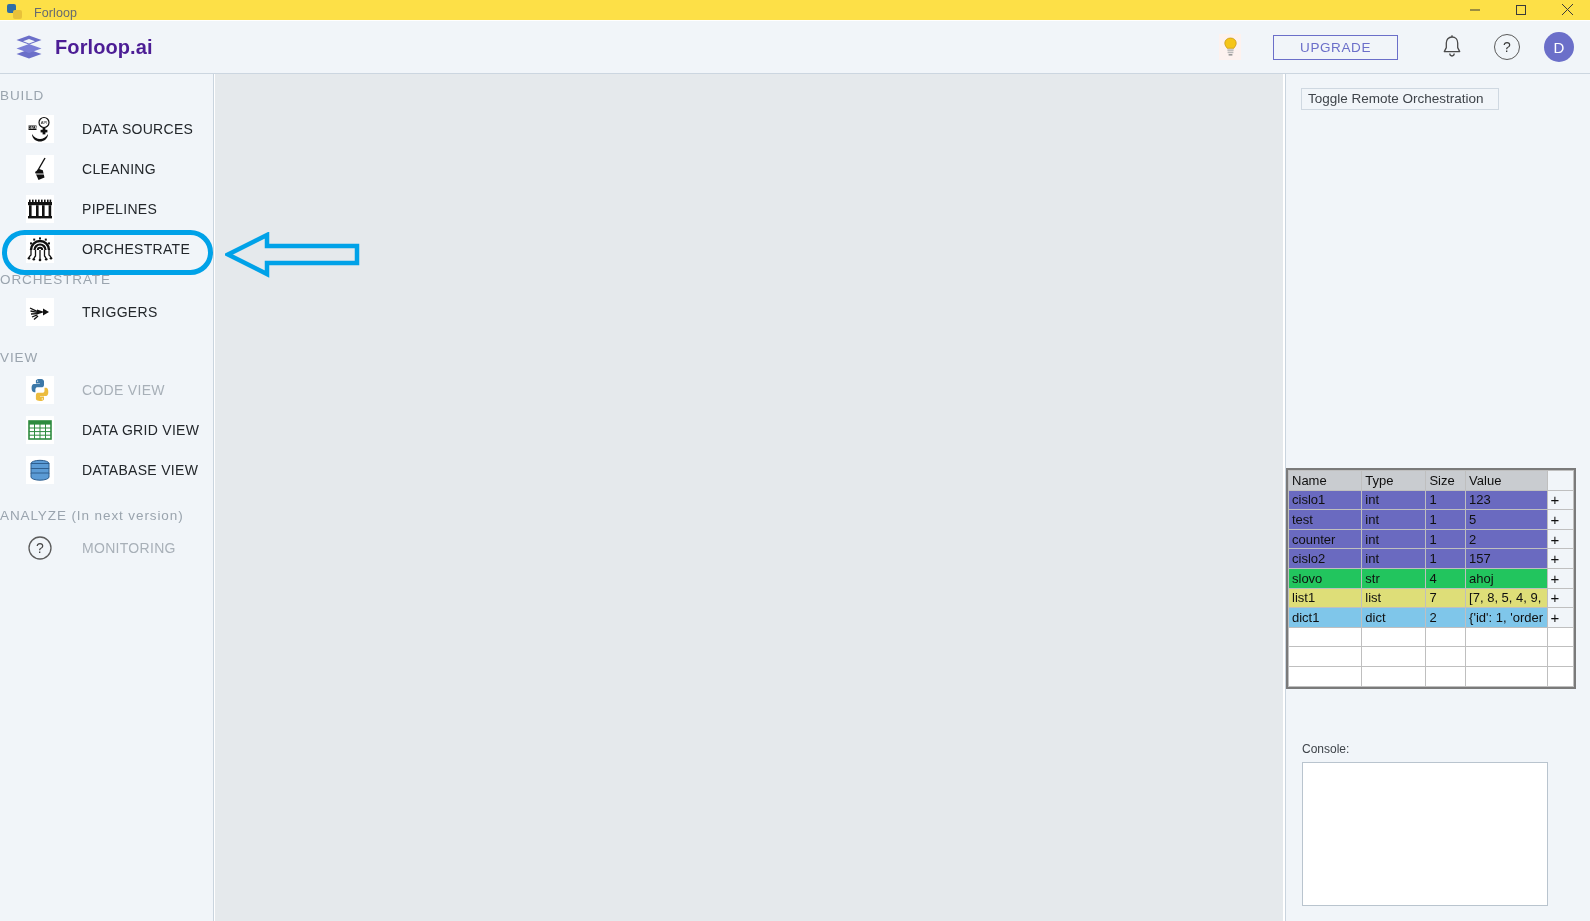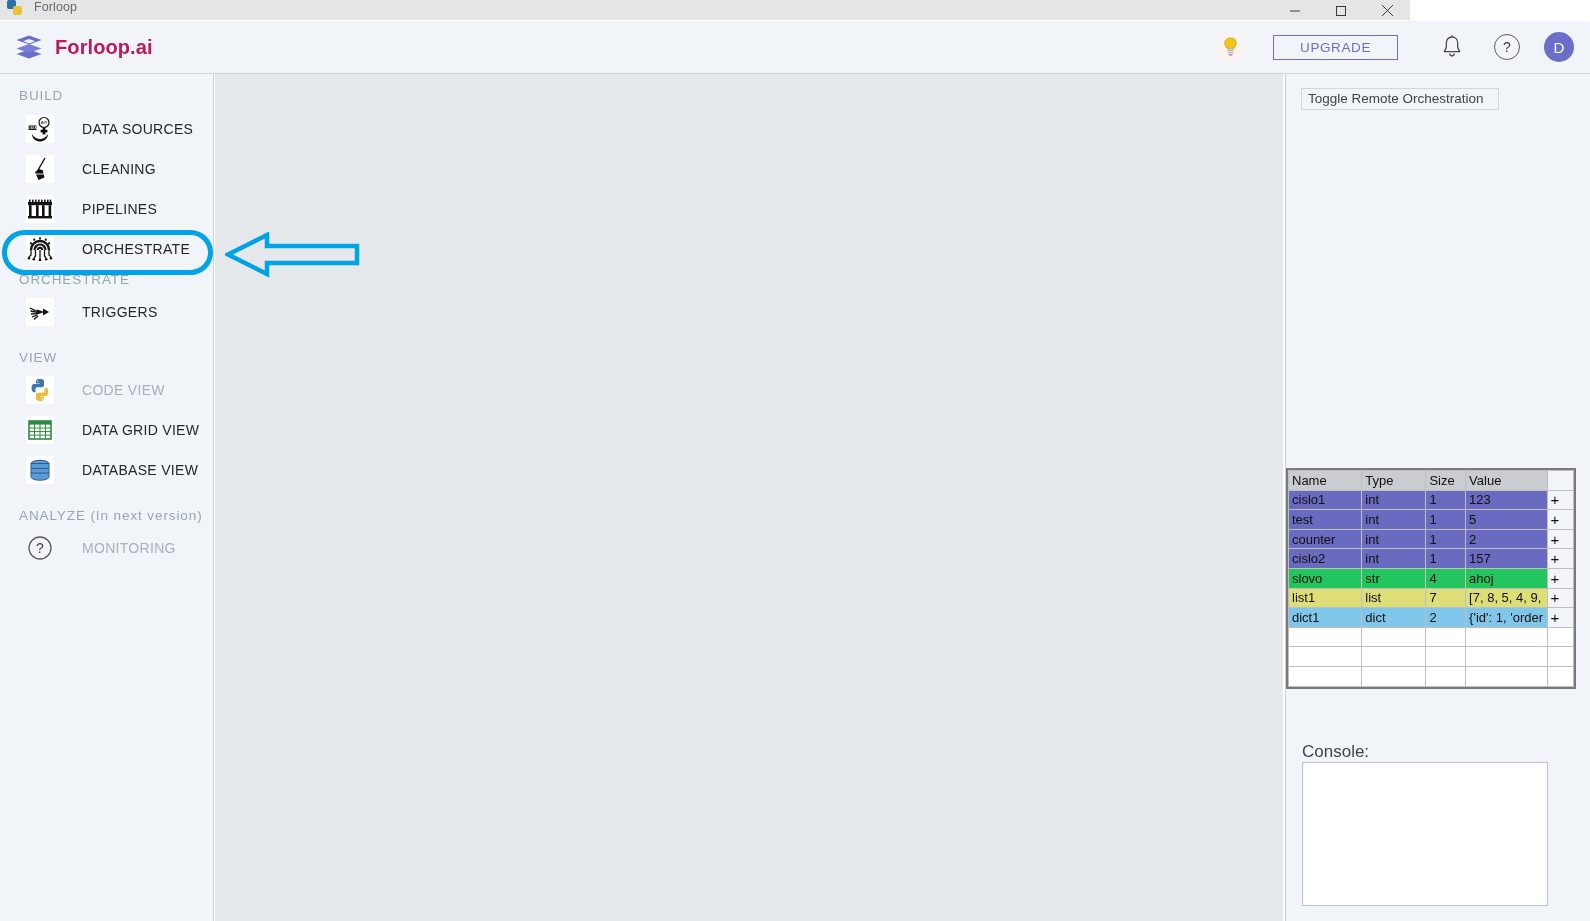--- a/index.html
+++ b/index.html
@@ -5,23 +5,23 @@
   * { box-sizing: border-box; margin: 0; padding: 0; }
   html, body {
     width: 1590px; height: 921px;
     font-family: "Liberation Sans", sans-serif;
     background: #ffffff;
     overflow: hidden;
   }
 
   
   #titlebar {
-    position: absolute; left: 0; top: 0; width: 1410px; height: 21px;
-    background: #e5e5e5;
-    display: flex; align-items: flex-start;
+    position: absolute; left: 0; top: 0; width: 1590px; height: 21px;
+    background: #fde047;
+    display: flex; align-items: flex-end;
     border-bottom: 1px solid #ffffff;
   }
   #titlebar .tb-icon {
     margin-left: 7px; width: 16px; height: 16px; position: relative;
   }
   .pyglyph { position: relative; width: 16px; height: 16px; }
   .pyglyph .b1, .pyglyph .b2 {
     position: absolute; width: 9px; height: 9px; border-radius: 2px;
   }
   .pyglyph .b1 { background: #2e6ea6; left: 0; top: 0; }
@@ -41,21 +41,21 @@
   
   #appheader {
     position: absolute; left: 0; top: 21px; width: 1590px; height: 53px;
     background: #f1f5f9;
     border-bottom: 1px solid #ccd6e0;
     display: flex; align-items: center;
   }
   #brand { display: flex; align-items: center; margin-left: 14px; }
   #brand .logo { width: 30px; height: 30px; position: relative; }
   #brand .brand-text {
-    margin-left: 11px; font-size: 20px; font-weight: bold; color: #be185d;
+    margin-left: 11px; font-size: 20px; font-weight: bold; color: #4c1d95;
     letter-spacing: .1px;
   }
   #hdr-right { margin-left: auto; display: flex; align-items: center; gap: 0px; }
   #bulb {
     width: 22px; height: 26px; display: flex; align-items: center; justify-content: center;
     margin-right: 32px; background: #fdf2ef;
   }
   #upgrade-btn {
     border: 1px solid #6b6fc9; color: #6b6fc9; background: transparent;
     font-size: 13.5px; padding: 4px 26px; letter-spacing: .6px;
@@ -75,21 +75,20 @@
   }
 
   
   #sidebar {
     position: absolute; left: 0; top: 74px; width: 214px; height: 847px;
     background: #f1f5f9;
     border-right: 1px solid #c9d4de;
   }
   .sec-label {
     font-size: 13.5px; color: #9aa4ae; letter-spacing: .9px;
-    padding-left: 19px;
   }
   .nav-item {
     display: flex; align-items: center; height: 40px; padding-left: 24px;
     cursor: pointer; position: relative;
   }
   .nav-item .ic {
     width: 32px; height: 32px; display: flex; align-items: center; justify-content: center;
     flex: 0 0 32px;
   }
   .nav-item .lbl {
@@ -135,21 +134,21 @@
     font-size: 15px; cursor: pointer; border-left: 1px solid #bfbfbf;
   }
   tr.t-int td:not(.plus-cell) { background: #6a6ac0; }
   tr.t-str td:not(.plus-cell) { background: #22c55e; }
   tr.t-list td:not(.plus-cell) { background: #dede78; }
   tr.t-dict td:not(.plus-cell) { background: #7fc6ea; }
   tr.t-empty td { background: #ffffff; }
 
   
   #console-label {
-    position: absolute; left: 16px; top: 668px; font-size: 17px; color: #3f444a;
+    position: absolute; left: 16px; top: 668px; font-size: 12px; color: #3f444a;
   }
   #console-box {
     position: absolute; left: 16px; top: 688px; width: 246px; height: 144px;
     background: #ffffff; border: 1px solid #b9c4ce;
   }
 
   
   #hl-integrations {
     position: absolute; left: 2px; top: 230px; width: 211px; height: 45px;
     border: 5px solid #00a2e8; border-radius: 23px;

